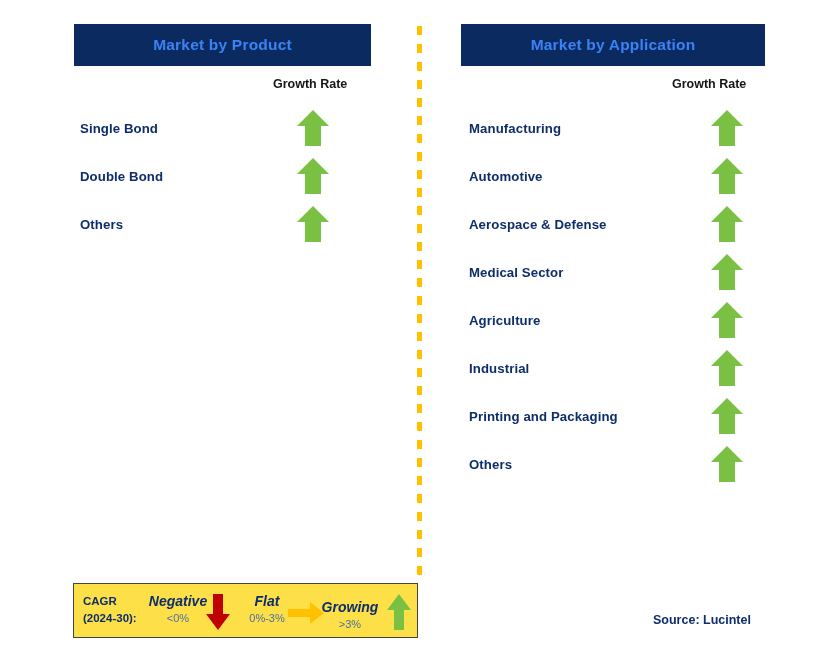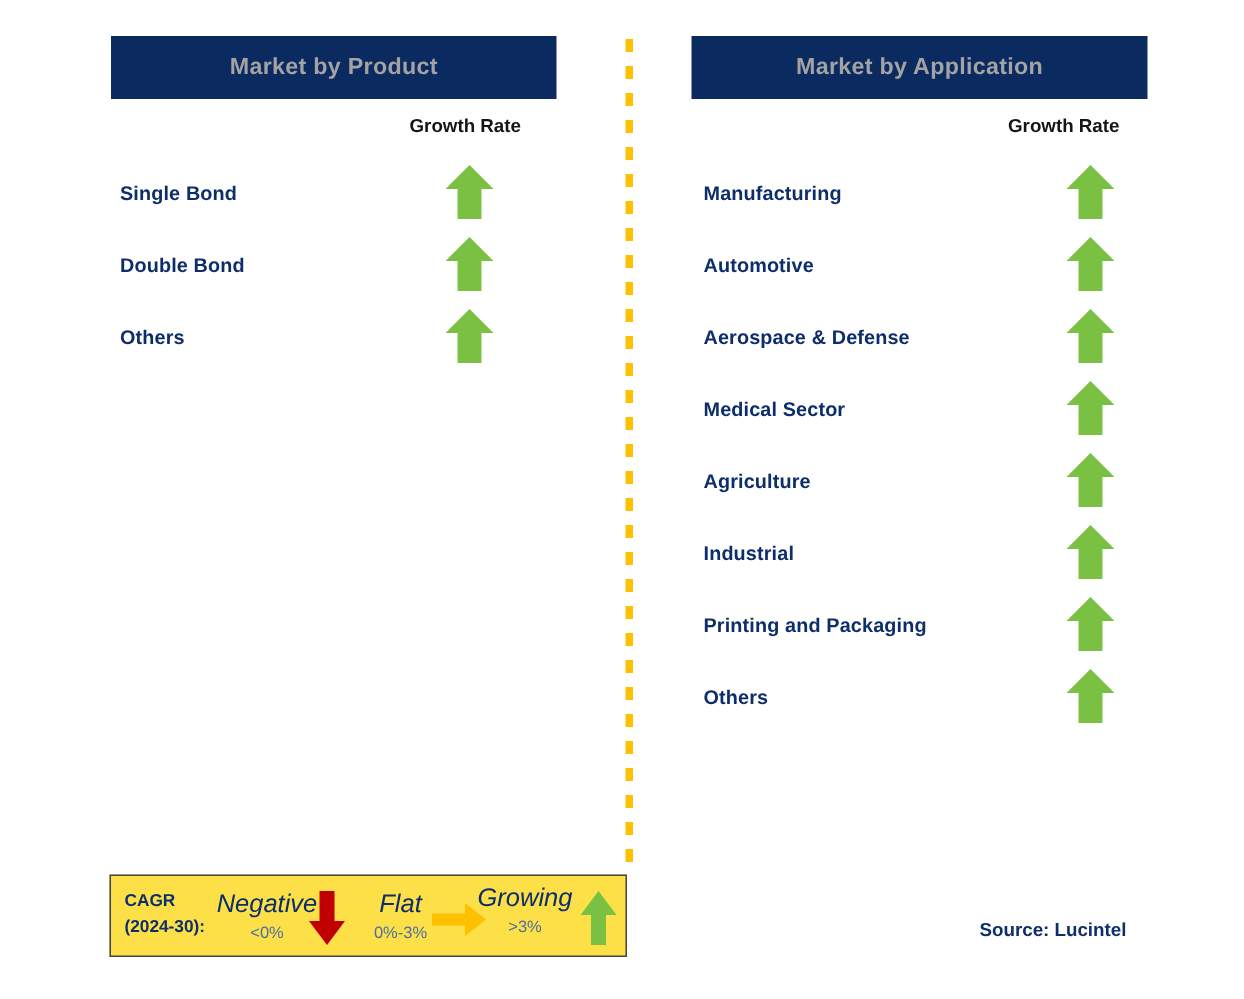--- a/index.html
+++ b/index.html
@@ -19,21 +19,21 @@
   .canvas {
     position: absolute;
     inset: 0;
   }
 
   
   .col-header {
     position: absolute;
     height: 42px;
     background: #0a2a60;
-    color: #a3a3a3;
+    color: #3b82f6;
     font-size: 15.5px;
     font-weight: bold;
     display: flex;
     align-items: center;
     justify-content: center;
     letter-spacing: 0.2px;
   }
   #header-left  { left: 74px;  top: 24px; width: 297px; }
   #header-right { left: 461px; top: 24px; width: 304px; }
 
@@ -117,35 +117,35 @@
     position: absolute;
     left: 9px;
     top: 9px;
     font-size: 11.5px;
     font-weight: bold;
     color: #0d2d6b;
     line-height: 1.45;
   }
   .legend-group { position: absolute; text-align: center; }
   .legend-title {
-    font-size: 17px;
-    font-weight: normal;
+    font-size: 14px;
+    font-weight: bold;
     font-style: italic;
     color: #0d2d6b;
     white-space: nowrap;
   }
   .legend-value {
     font-size: 11px;
     color: #4a6fa5;
     white-space: nowrap;
     margin-top: 3px;
   }
   #legend-neg    { left: 68px;  top: 9px;  width: 72px; }
   #legend-flat   { left: 162px; top: 9px;  width: 62px; }
-  #legend-grow   { left: 240px; top: 5px;  width: 72px; }
+  #legend-grow   { left: 240px; top: 15px;  width: 72px; }
 
   .legend-icon { position: absolute; }
   #icon-down  { left: 131px; top: 9px;  width: 26px; height: 38px; }
   #icon-right { left: 213px; top: 17px; width: 38px; height: 24px; }
   #icon-up    { left: 312px; top: 9px;  width: 26px; height: 38px; }
   .legend-icon svg { width: 100%; height: 100%; display: block; }
 
   
   #source-note {
     position: absolute;

